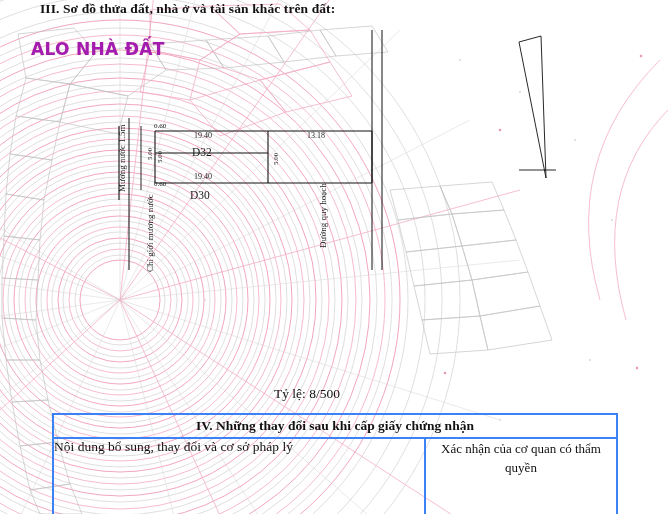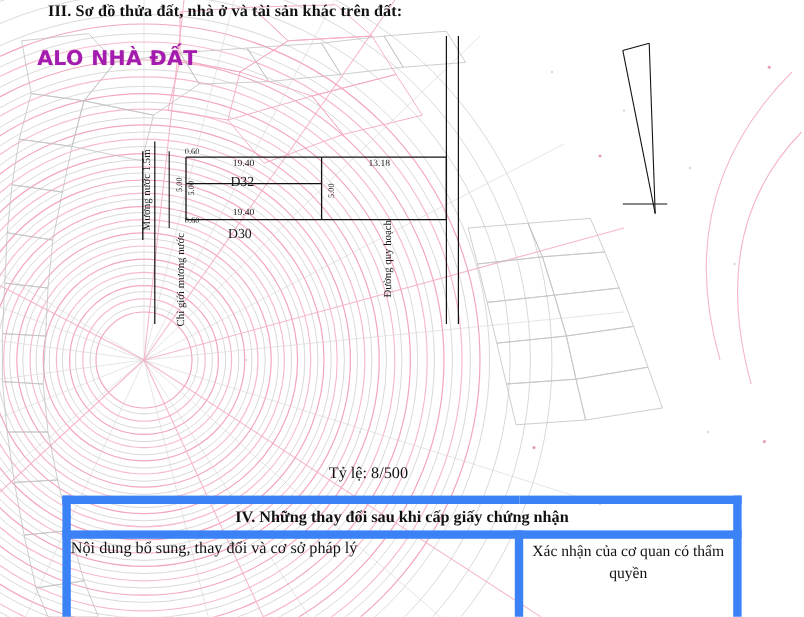--- a/index.html
+++ b/index.html
@@ -90,21 +90,21 @@
   .table-iv {
     position: absolute;
     left: 52px;
     top: 413px;
     width: 566px;
     border: 1px solid #2b2b2b;
     border-collapse: collapse;
     background: transparent;
   }
   .table-iv td {
-    border: 7px solid #3b82f6;
+    border: 2px solid #3b82f6;
     padding: 0;
     vertical-align: top;
   }
   .iv-title {
     height: 22px;
     text-align: center;
     font-weight: bold;
     font-size: 13.5px;
     line-height: 22px;
   }

